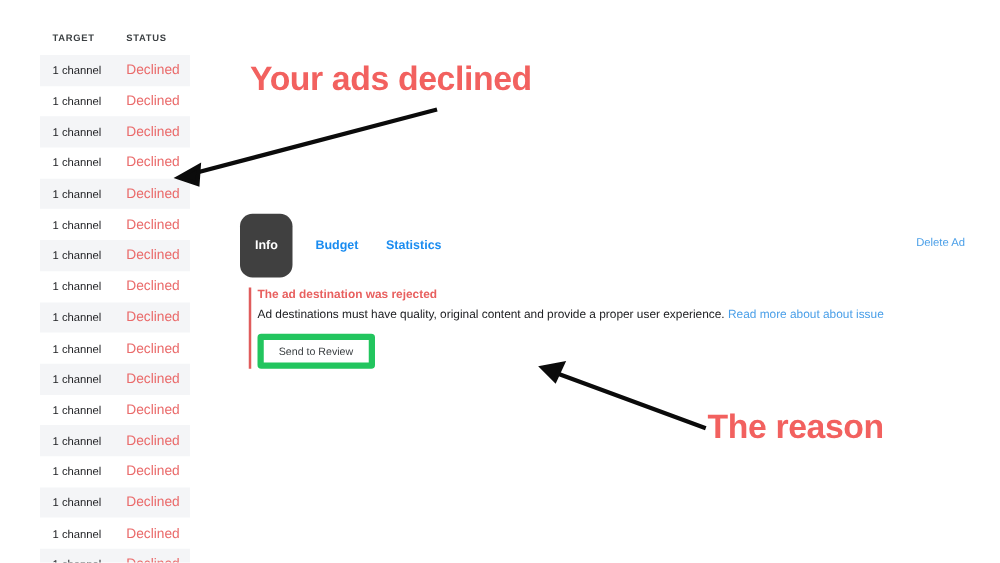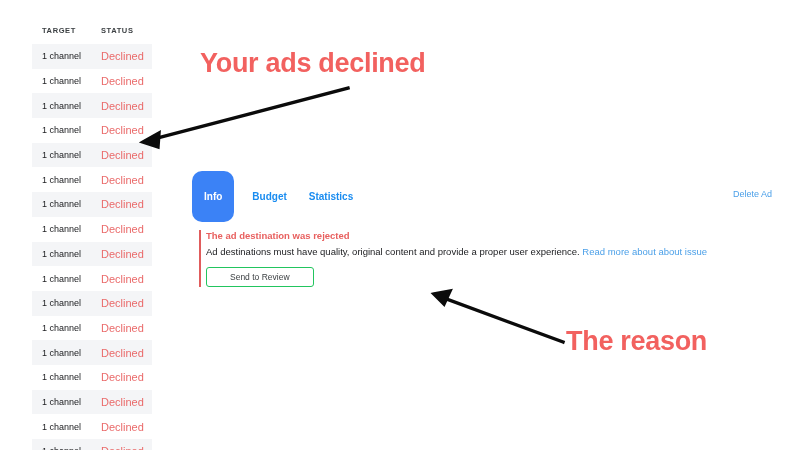--- a/index.html
+++ b/index.html
@@ -77,21 +77,21 @@
     height: 20px;
   }
   .tab {
     font-size: 10px;
     font-weight: bold;
     color: #1a8cf0;
     padding: 3px 4px;
     cursor: pointer;
   }
   .tab.active {
-    background: #3b82f6;
+    background: #404040;
     color: #ffffff;
     border-radius: 10px;
     padding: 20px 12px;
   }
   #delete-ad-link {
     position: absolute;
     right: 0;
     top: 3px;
     font-size: 9px;
     color: #4a9fe8;
@@ -132,23 +132,23 @@
   .alert-body a {
     color: #4a9fe8;
     text-decoration: none;
   }
   #send-to-review-button {
     margin-top: 8px;
     display: inline-block;
     font-size: 8.5px;
     color: #3c4043;
     background: #ffffff;
-    border: 1px solid #22c55e;
+    border: 5px solid #22c55e;
     border-radius: 3px;
-    padding: 4px 23px;
+    padding: 4px 12px;
     cursor: pointer;
   }
 
   
   .annotation {
     position: absolute;
     font-size: 27px;
     font-weight: bold;
     color: #f2615f;
     letter-spacing: -0.3px;

